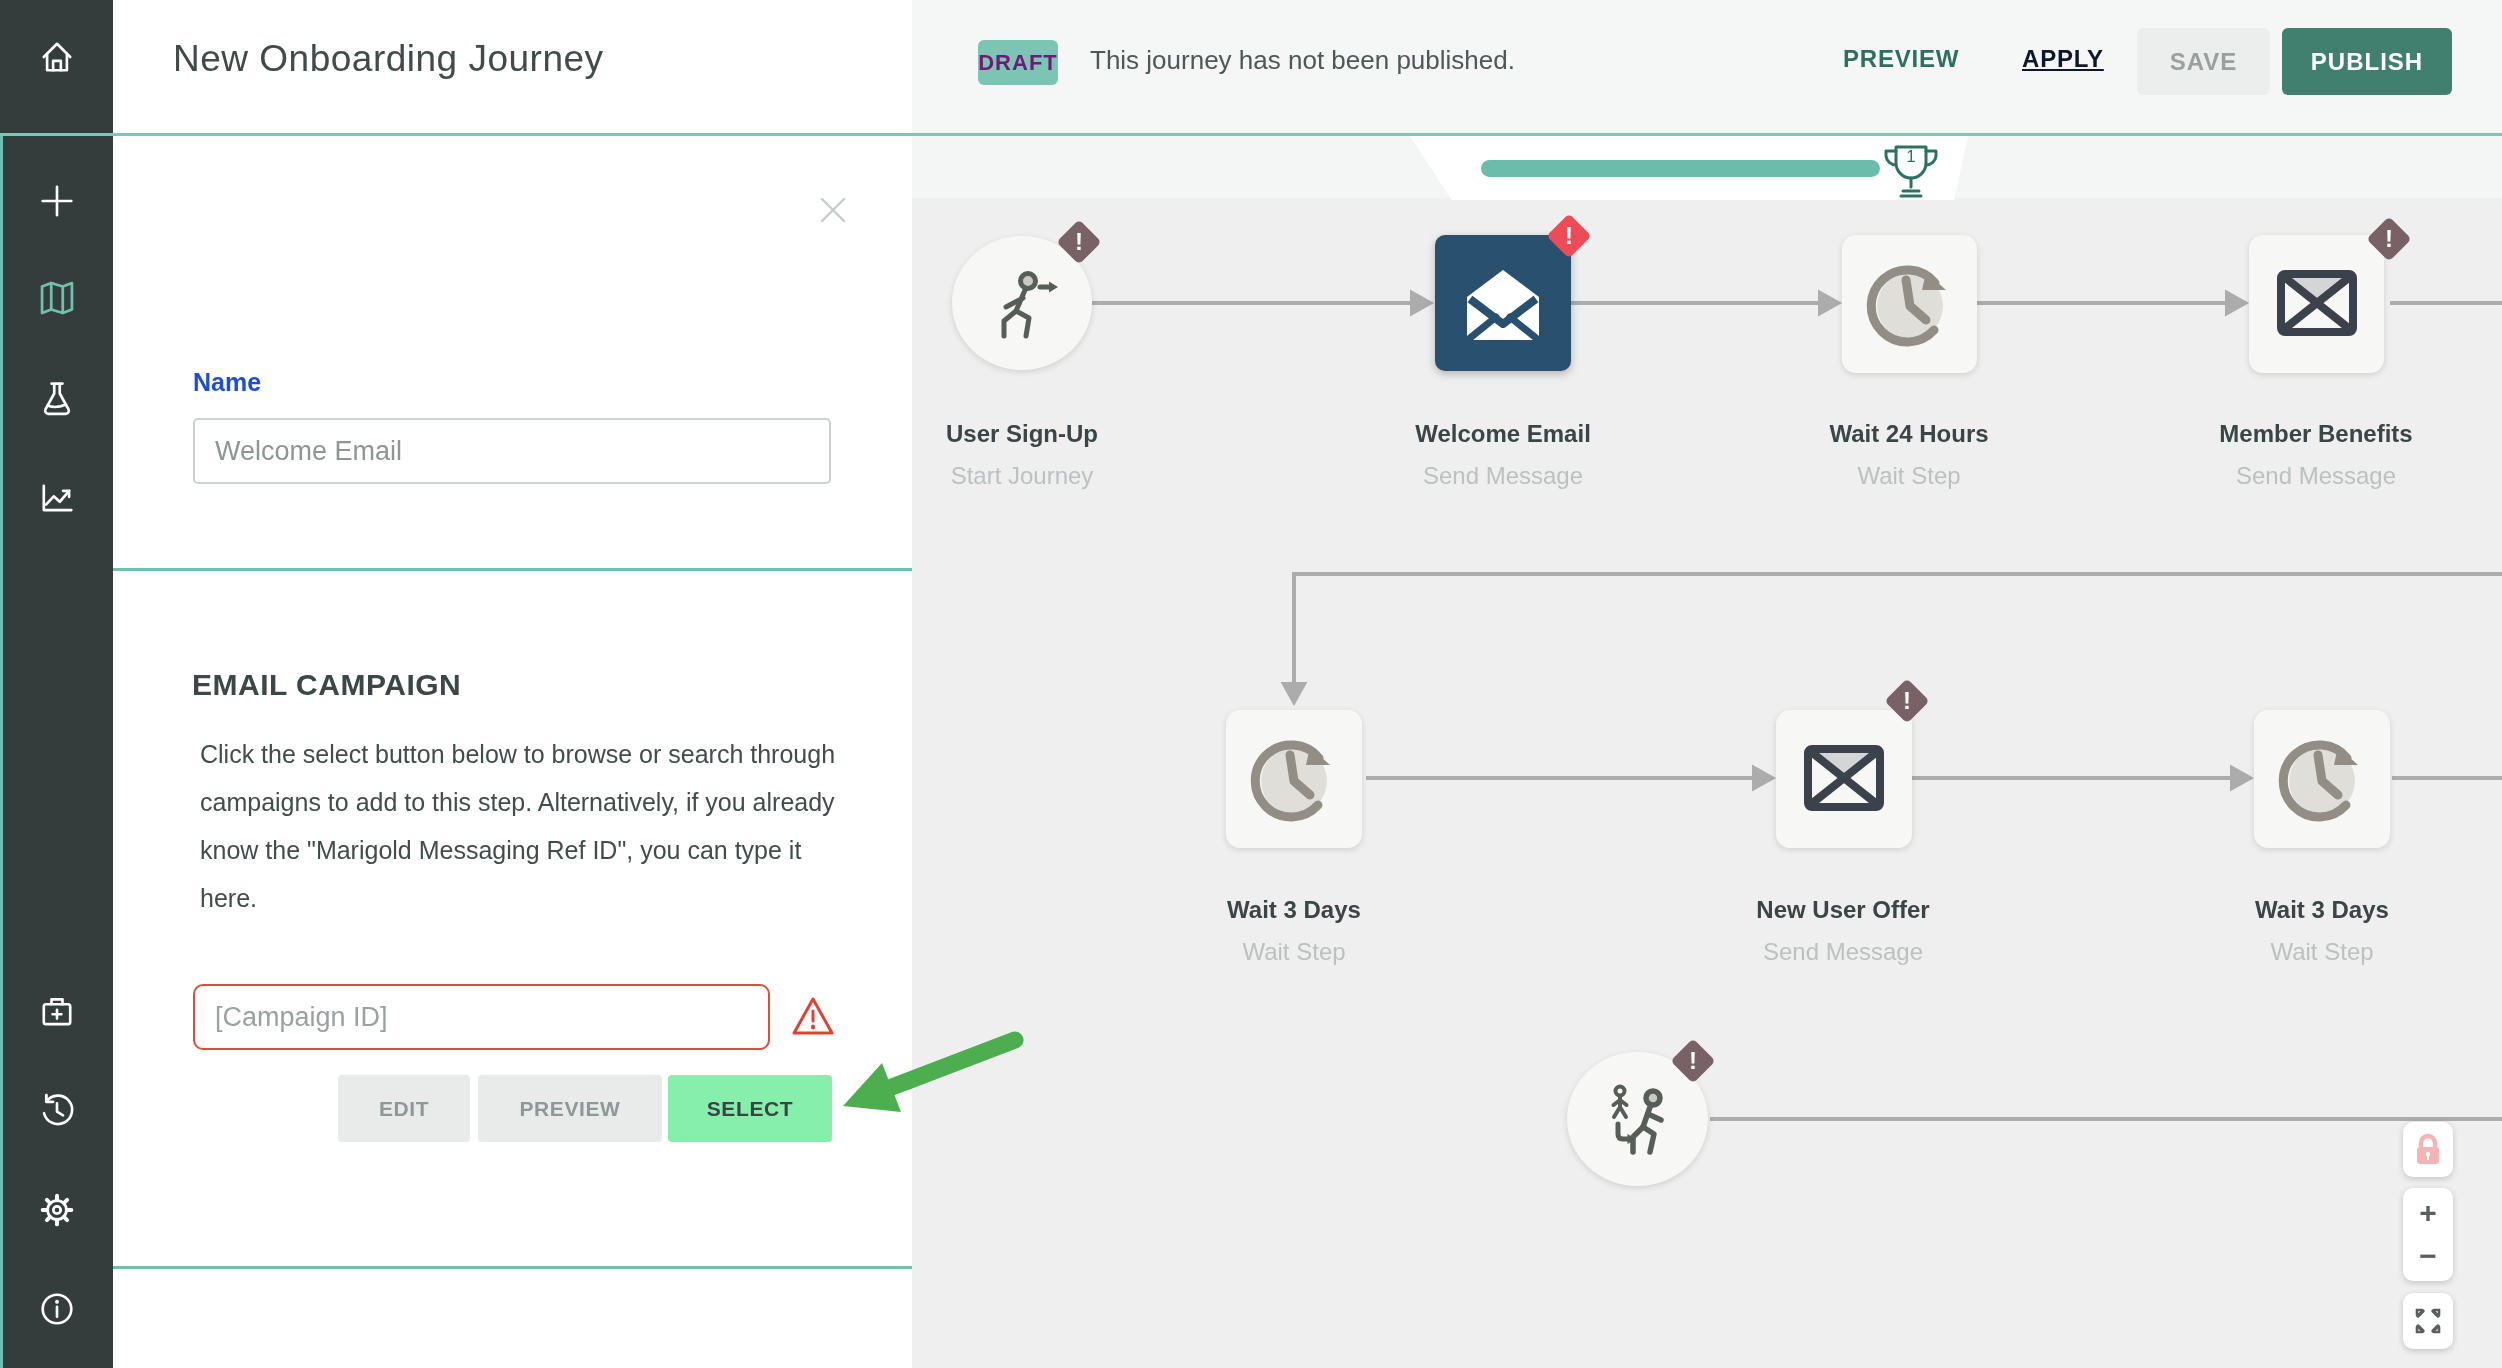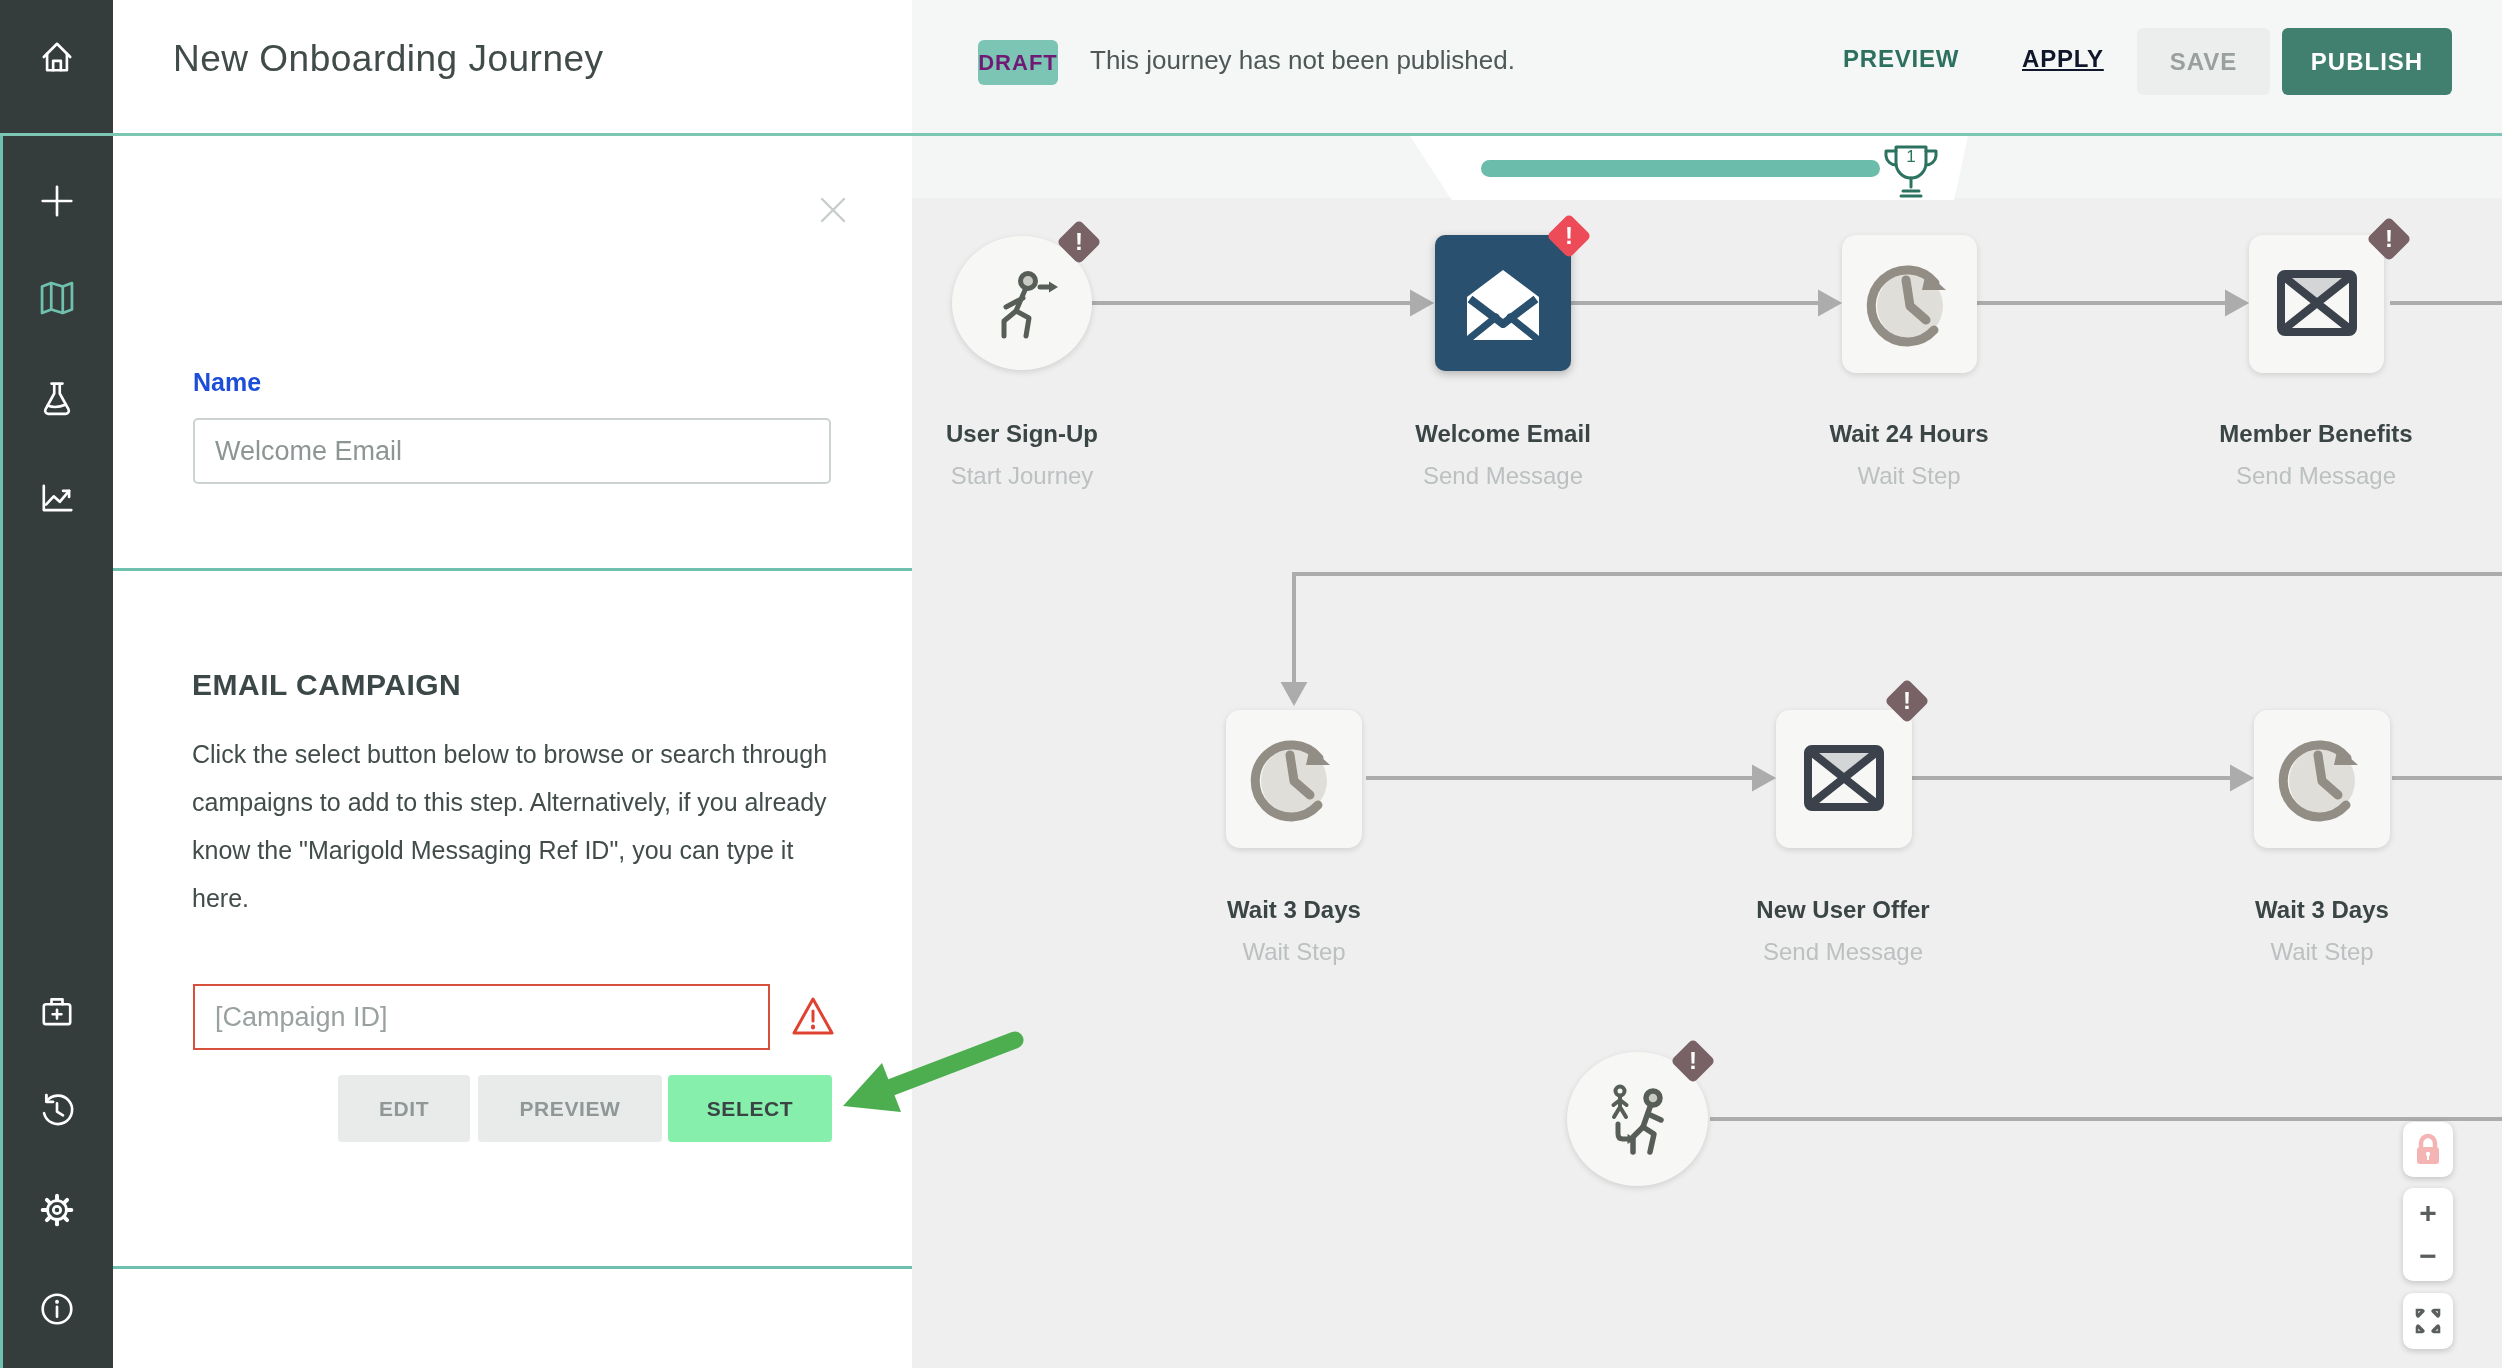--- a/index.html
+++ b/index.html
@@ -34,22 +34,22 @@
   #panel{left:113px;top:136px;width:799px;height:1232px;background:#ffffff;z-index:2;}
   #panel-close{left:815px;top:192px;width:36px;height:36px;cursor:pointer;z-index:4;}
   .divider{left:113px;width:799px;height:3px;background:#6fc0ae;z-index:4;}
   #divider-1{top:568px;}
   #divider-2{top:1266px;}
   #name-label{left:193px;top:368px;font-size:25px;font-weight:bold;color:#1d4ed8;}
   #name-input{left:193px;top:418px;width:638px;height:66px;border:2px solid #cdd2d2;border-radius:5px;
     font-size:27px;color:#8e9595;padding:0 20px;box-sizing:border-box;background:#fff;outline:none;
     font-family:"Liberation Sans",sans-serif;}
   #section-title{left:192px;top:668px;font-size:30px;font-weight:bold;color:#3c4747;letter-spacing:.5px;}
-  #section-desc{left:192px;top:730px;width:640px;font-size:25px;line-height:48px;color:#414c4b;}
-  #campaign-input{left:193px;top:984px;width:577px;height:66px;border:2px solid #d6503c;border-radius:0;
+  #section-desc{left:200px;top:730px;width:640px;font-size:25px;line-height:48px;color:#414c4b;}
+  #campaign-input{left:193px;top:984px;width:577px;height:66px;border:2px solid #d6503c;border-radius:10px;
     font-size:27px;color:#444;padding:0 20px;box-sizing:border-box;background:#fff;outline:none;
     font-family:"Liberation Sans",sans-serif;}
   #campaign-input::placeholder{color:#9aa1a1;opacity:1;}
   #warning-ic{left:790px;top:994px;width:46px;height:44px;}
   .panel-btn{top:1075px;height:67px;border-radius:4px;font-size:21px;font-weight:bold;letter-spacing:.6px;
     display:flex;align-items:center;justify-content:center;cursor:pointer;z-index:3;}
   #btn-edit{left:338px;width:132px;background:#e9ebeb;color:#8f9897;}
   #btn-preview{left:478px;width:184px;background:#e9ebeb;color:#8f9897;}
   #btn-select{left:668px;width:164px;background:#86efac;color:#3a4444;}
 

